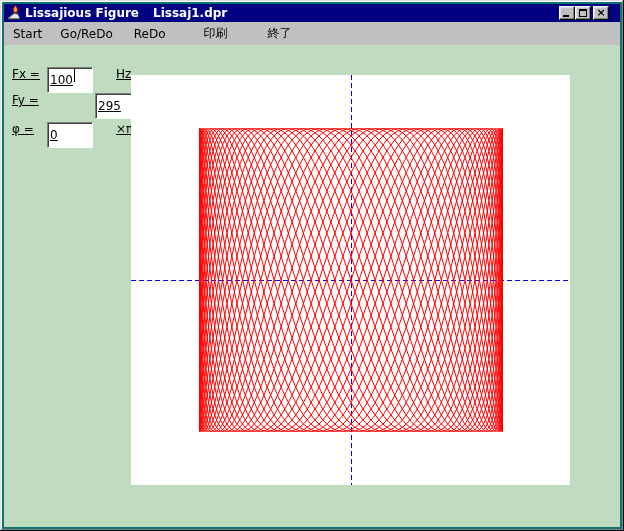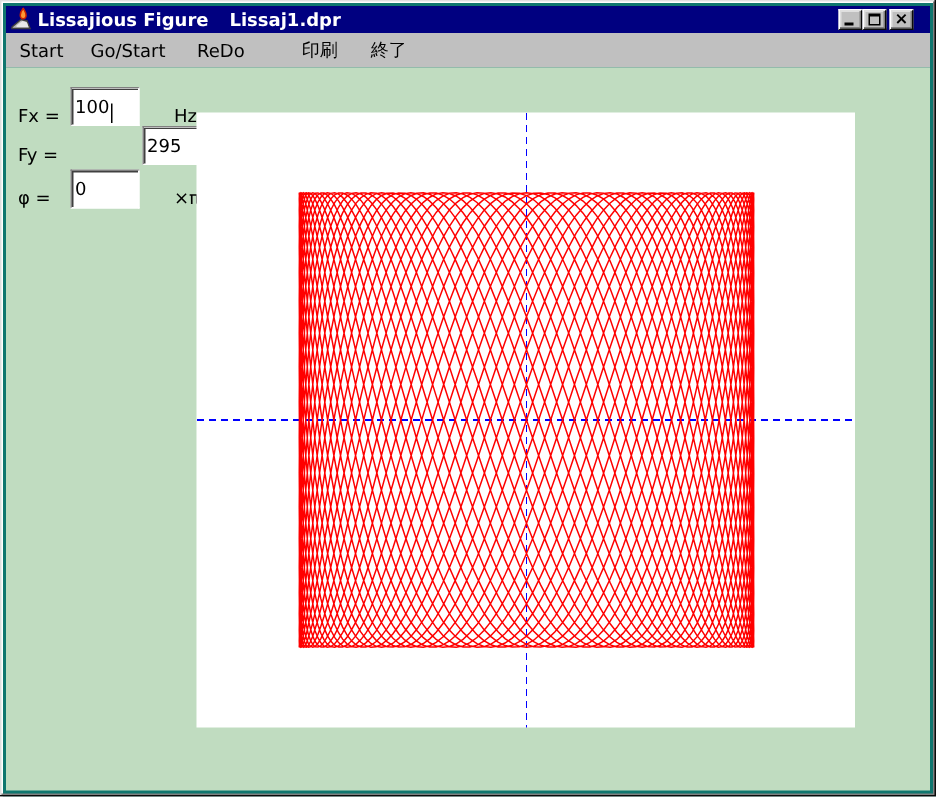--- a/index.html
+++ b/index.html
@@ -41,23 +41,23 @@
   .glyph-max{width:8px;height:8px;box-sizing:border-box;border:1px solid #000;border-top-width:2px;}
   .glyph-close{font-weight:bold;font-size:11px;line-height:10px;color:#000;}
   .menubar{
     flex:0 0 23px;height:23px;background:var(--menu-bg,#c0c0c0);
     display:flex;align-items:center;gap:12px;
   }
   .menu-item{padding:2px 3px;white-space:nowrap;cursor:default;}
   .menu-item:nth-of-type(1){margin-left:6px;}
   .menu-item:nth-of-type(3){margin-left:3px;}
   .menu-item:nth-of-type(4){margin-left:20px;}
-  .menu-item:nth-of-type(5){margin-left:4px;}
+  .menu-item:nth-of-type(5){margin-left:22px;}
   .client{flex:1;position:relative;background:var(--client-bg,#c0dcc0);}
-  .field-row{position:absolute;left:8px;height:17px;display:flex;align-items:flex-end;}
+  .field-row{position:absolute;left:8px;height:17px;display:flex;align-items:flex-start;text-decoration:underline;}
   .field-row.r1{top:22px;}
   .field-row.r2{top:48px;gap:48px;}
   .field-row.r3{top:77px;}
   .field-label{display:inline-block;width:35px;white-space:nowrap;}
   .field-input{
     width:46px;height:17px;box-sizing:border-box;
     background:#fff;color:#000;
     border:1px solid;border-color:#808080 #ffffff #ffffff #808080;
     box-shadow: inset 1px 1px #404040;
     padding:12px 2px;margin:0;
@@ -94,21 +94,21 @@
           <span class="glyph-max"></span>
         </button>
       <button class="winbtn close">
           <span class="glyph-close">×</span>
         </button>
     </span>
   </div>
 
   <div class="menubar">
     <span class="menu-item">Start</span>
-    <span class="menu-item">Go/Start</span>
+    <span class="menu-item">Go/ReDo</span>
     <span class="menu-item">ReDo</span>
     <span class="menu-item">印刷</span>
     <span class="menu-item">終了</span>
   </div>
 
   <div class="client">
 
     <div class="field-row r1">
       <span class="field-label">Fx =</span>
       <input class="field-input" type="text" value="100" style="">

